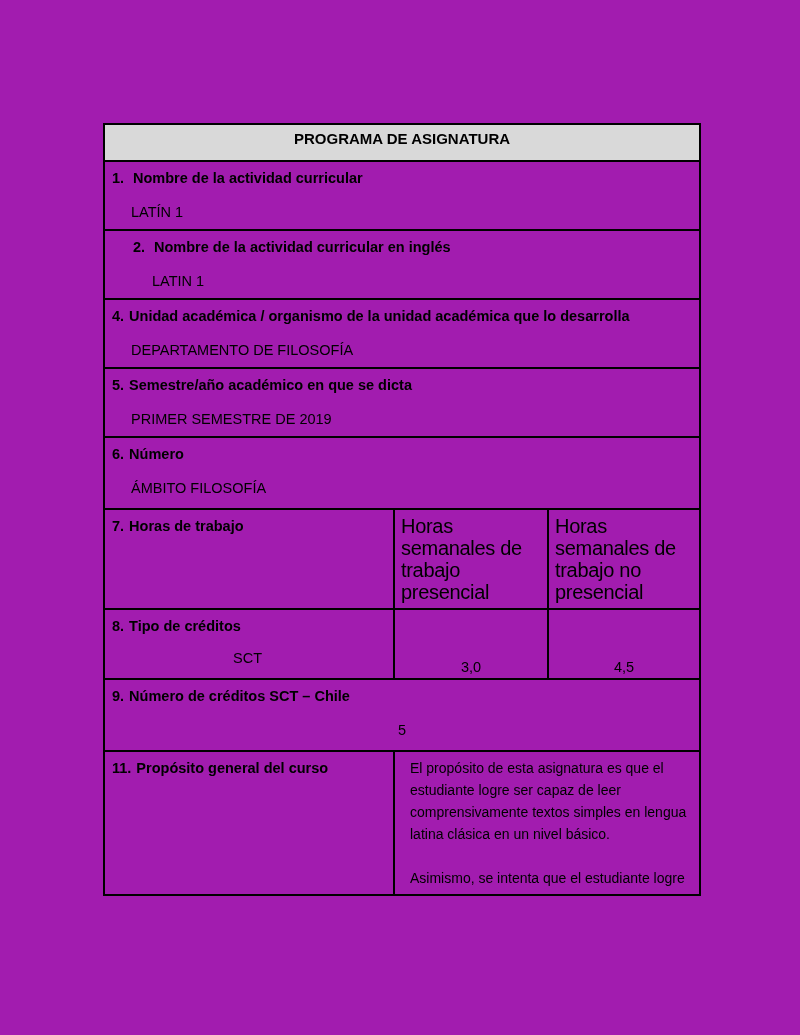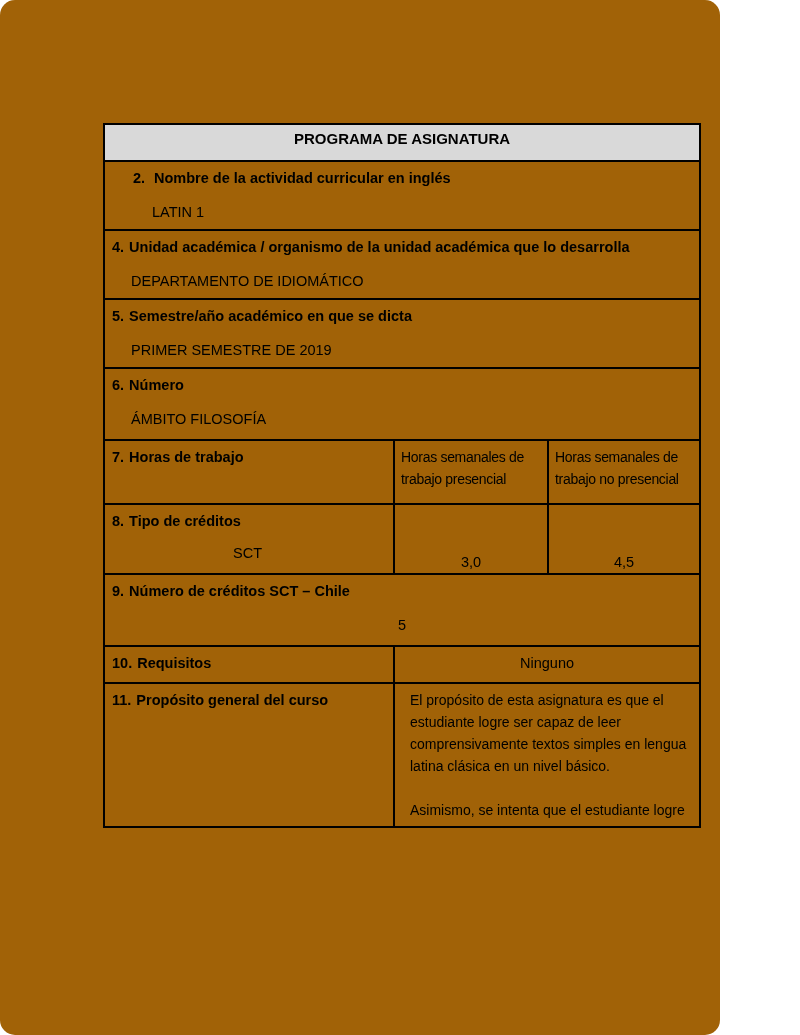--- a/index.html
+++ b/index.html
@@ -7,25 +7,24 @@
     padding: 0;
     background: #ffffff;
     width: 800px;
     height: 1035px;
     font-family: "Liberation Sans", sans-serif;
     color: #000000;
     -webkit-font-smoothing: antialiased;
   }
   .page {
     position: relative;
-    width: 720px;
+    width: 800px;
     height: 1035px;
-    background: #a16207;
+    background: #a21caf;
     overflow: hidden;
-    border-radius: 15px;
   }
   table.doc {
     position: absolute;
     left: 103px;
     top: 123px;
     width: 596px;
     border-collapse: collapse;
     table-layout: fixed;
     font-size: 14.5px;
     line-height: 21px;
@@ -56,23 +55,23 @@
   .val-center { margin: 13px 0 0 0; text-align: center; }
   .sct { margin: 11px 0 0 121px; }
   tr.h69 td { height: 69px; }
   tr.h67 td { height: 67px; padding-left: 28px; }
   tr.h72 td { height: 72px; }
   tr.h60 td { height: 60px; }
   tr.h70 td { height: 70px; margin-top: 24px; }
   tr.h37 td { height: 37px; }
   tr.h125 td { height: 125px; margin-left: 14px; }
   td.colhead {
-    padding: 5px 4px 13px 6px;
+    padding: 5px 4px 5px 6px;
     white-space: pre-line;
-    font-size: 14px;
+    font-size: 20px;
     letter-spacing: -0.3px;
     line-height: 22px;
   }
   td.credit-num {
     text-align: center;
     vertical-align: bottom;
     padding-bottom: 0;
   }
   td.center-cell {
     text-align: center;
@@ -95,33 +94,39 @@
         <col class="c1">
         <col class="c2">
         <col class="c3">
       </colgroup>
 
     <tbody>
         <tr class="hdr">
       <td colspan="3">PROGRAMA DE ASIGNATURA</td>
     </tr>
 
+    <tr class="h69">
+      <td colspan="3">
+        <span class="num wide">1.</span><span class="ttl">Nombre de la actividad curricular</span>
+        <div class="val">LATÍN 1</div>
+      </td>
+    </tr>
 
     <tr class="h67">
       <td colspan="3">
         <span class="num wide">2.</span><span class="ttl">Nombre de la actividad curricular en inglés</span>
         <div class="val">LATIN 1</div>
       </td>
     </tr>
 
 
     <tr class="h69">
       <td colspan="3">
         <span class="num">4.</span><span class="ttl">Unidad académica / organismo de la unidad académica que lo desarrolla</span>
-        <div class="val">DEPARTAMENTO DE IDIOMÁTICO</div>
+        <div class="val">DEPARTAMENTO DE FILOSOFÍA</div>
       </td>
     </tr>
 
     <tr class="h69">
       <td colspan="3">
         <span class="num">5.</span><span class="ttl">Semestre/año académico en que se dicta</span>
         <div class="val">PRIMER SEMESTRE DE 2019</div>
       </td>
     </tr>
 
@@ -151,26 +156,20 @@
       <td class="credit-num">4,5</td>
     </tr>
 
     <tr class="h72">
       <td colspan="3">
         <span class="num">9.</span><span class="ttl">Número de créditos SCT – Chile</span>
         <div class="val-center">5</div>
       </td>
     </tr>
 
-    <tr class="h37">
-      <td>
-        <span class="num">10.</span><span class="ttl">Requisitos</span>
-      </td>
-      <td colspan="2" class="center-cell">Ninguno</td>
-    </tr>
 
     <tr class="h125">
       <td>
         <span class="num">11.</span><span class="ttl">Propósito general del curso</span>
       </td>
       <td colspan="2" class="para-cell">El propósito de esta asignatura es que el estudiante logre ser capaz de leer comprensivamente textos simples en lengua latina clásica en un nivel básico.
 
 Asimismo, se intenta que el estudiante logre</td>
     </tr>
 

